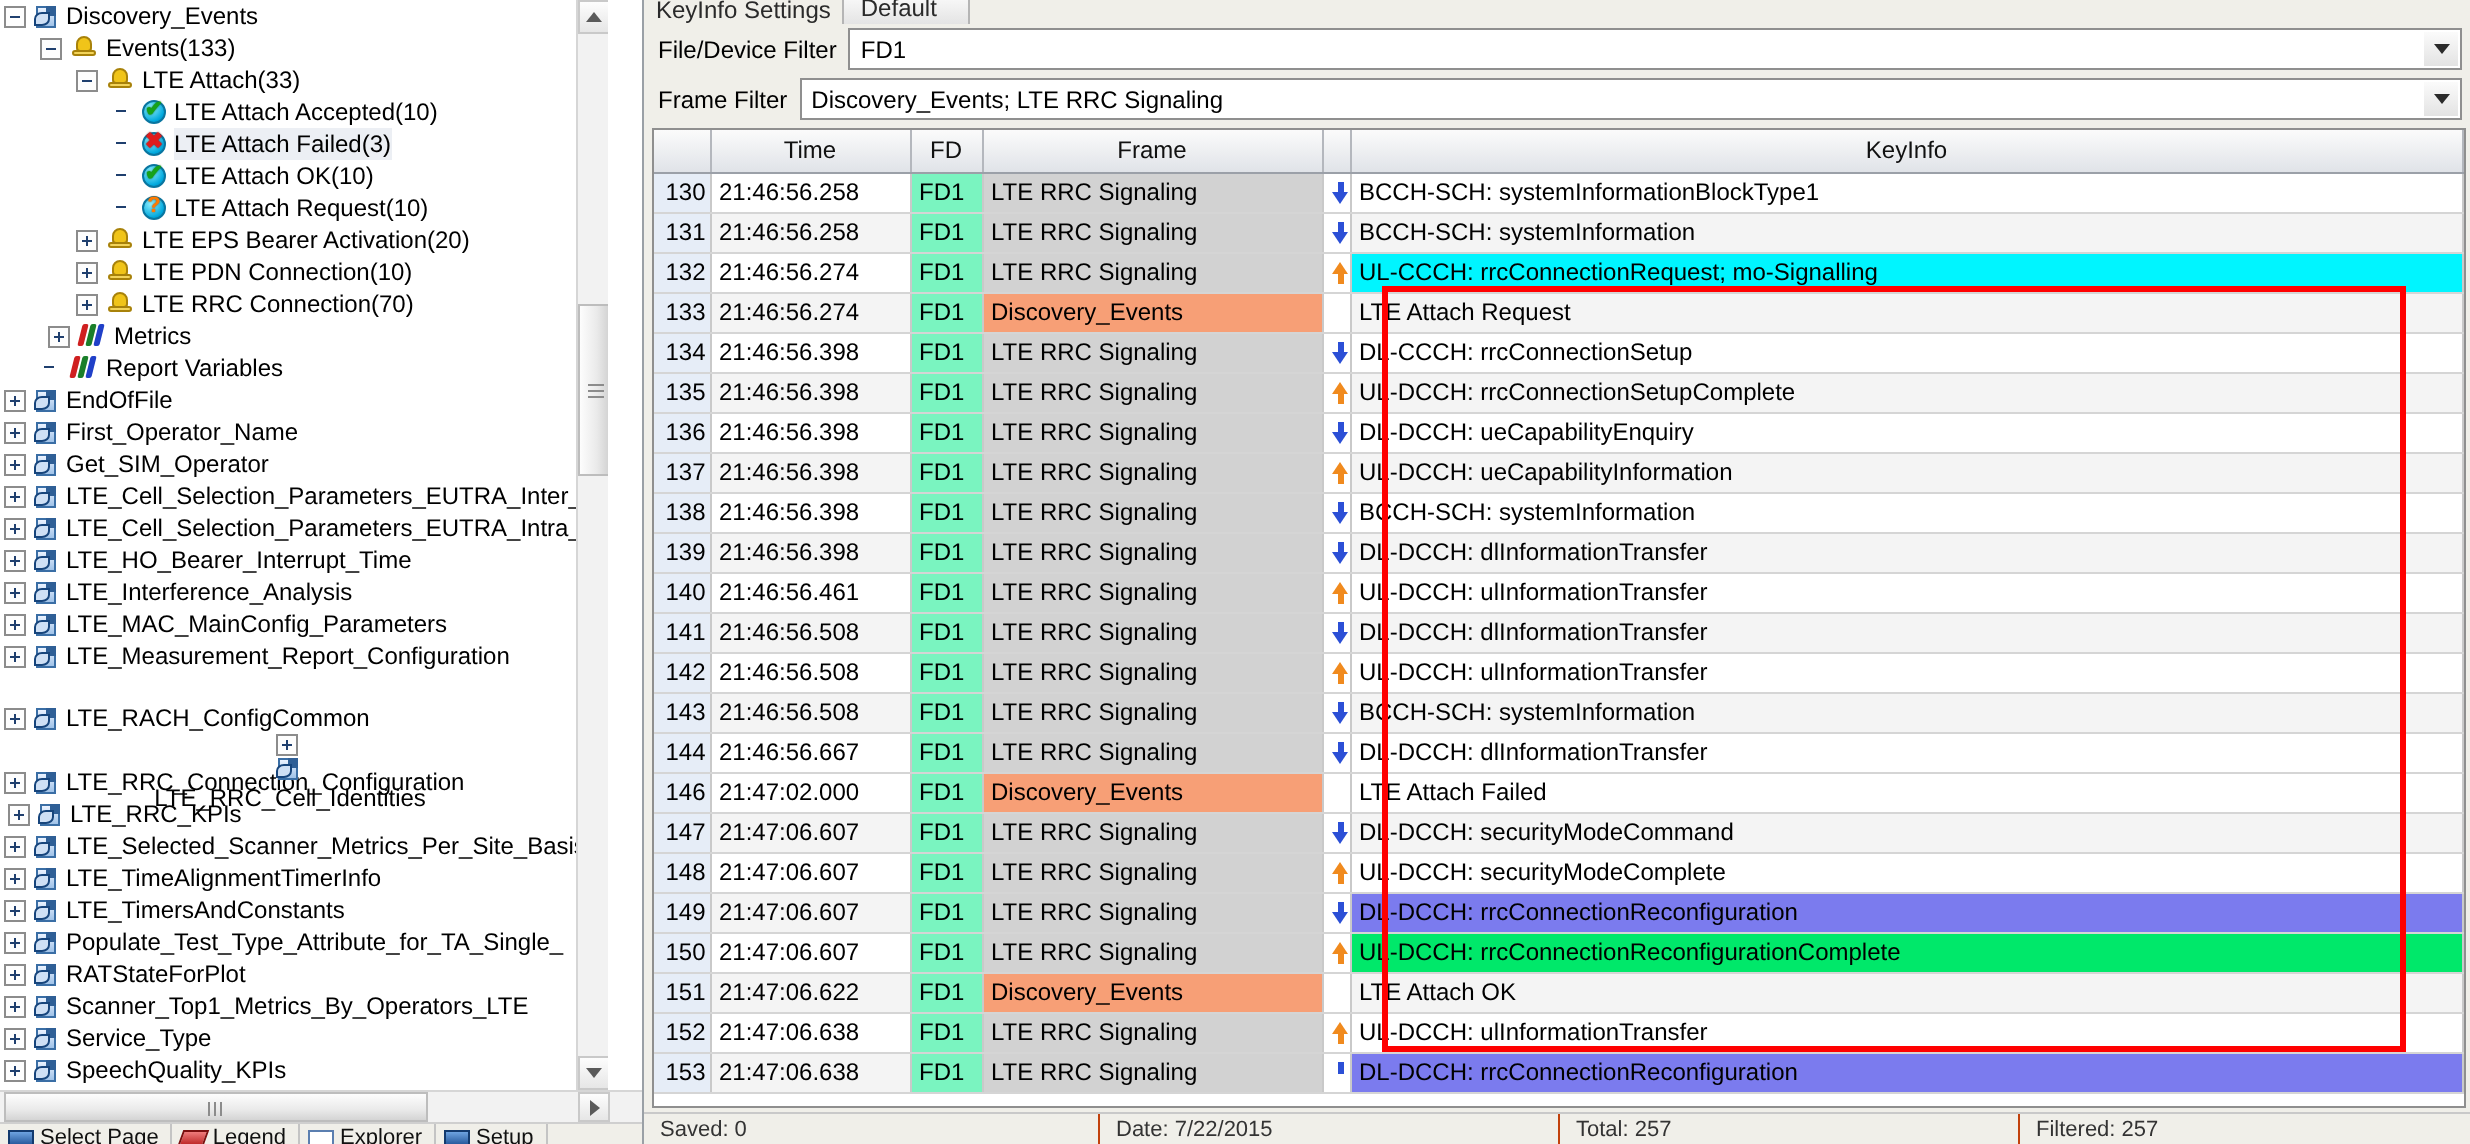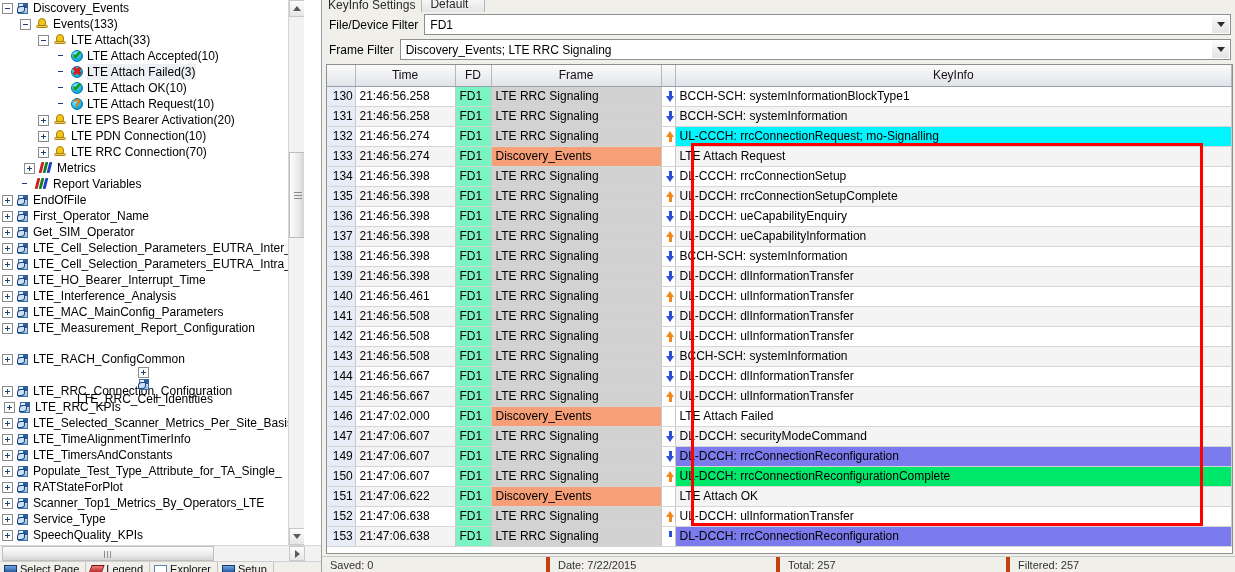--- a/index.html
+++ b/index.html
@@ -233,21 +233,21 @@
   }
 
   
   #status-bar {
     position: absolute; left: 0; right: 0; bottom: 0; height: 16px;
     background: #f0efe9; border-top: 1px solid #c9c9c9;
     display: flex; align-items: center; overflow: hidden;
   }
   #status-bar .sec {
     font-size: 11px; color: #333; padding-left: 8px;
-    border-right: 4px solid #c2410c; height: 16px; line-height: 16px;
+    border-right: 1px solid #c2410c; height: 16px; line-height: 16px;
     white-space: nowrap; overflow: hidden;
   }
 </style>
 </head>
 <body>
 
 <div id="app">
 
   <div id="tree-pane">
     <div id="tree-scroll-area">
@@ -746,43 +746,43 @@
               <td class="keyinfo">BCCH-SCH: systemInformation</td>
             </tr>
             <tr class="table-row">
               <td class="rownum">144</td>
               <td class="time">21:46:56.667</td>
               <td class="fd">FD1</td>
               <td class="frame-sig">LTE RRC Signaling</td>
               <td class="dir"><span class="arr down"><span class="stem"></span><span class="head"></span></span></td>
               <td class="keyinfo">DL-DCCH: dlInformationTransfer</td>
             </tr>
-            <tr class="table-row alt">
-              <td class="rownum">145</td>
-              <td class="time">21:46:56.667</td>
-              <td class="fd">FD1</td>
-              <td class="frame-sig">LTE RRC Signaling</td>
-              <td class="dir"><span class="arr up"><span class="stem"></span><span class="head"></span></span></td>
-              <td class="keyinfo">UL-DCCH: ulInformationTransfer</td>
-            </tr>
             <tr class="table-row">
               <td class="rownum">146</td>
               <td class="time">21:47:02.000</td>
               <td class="fd">FD1</td>
               <td class="frame-ev">Discovery_Events</td>
               <td class="dir"></td>
               <td class="keyinfo">LTE Attach Failed</td>
             </tr>
             <tr class="table-row alt">
               <td class="rownum">147</td>
               <td class="time">21:47:06.607</td>
               <td class="fd">FD1</td>
               <td class="frame-sig">LTE RRC Signaling</td>
               <td class="dir"><span class="arr down"><span class="stem"></span><span class="head"></span></span></td>
               <td class="keyinfo">DL-DCCH: securityModeCommand</td>
+            </tr>
+            <tr class="table-row">
+              <td class="rownum">148</td>
+              <td class="time">21:47:06.607</td>
+              <td class="fd">FD1</td>
+              <td class="frame-sig">LTE RRC Signaling</td>
+              <td class="dir"><span class="arr up"><span class="stem"></span><span class="head"></span></span></td>
+              <td class="keyinfo">UL-DCCH: securityModeComplete</td>
             </tr>
             <tr class="table-row alt">
               <td class="rownum">149</td>
               <td class="time">21:47:06.607</td>
               <td class="fd">FD1</td>
               <td class="frame-sig">LTE RRC Signaling</td>
               <td class="dir"><span class="arr down"><span class="stem"></span><span class="head"></span></span></td>
               <td class="keyinfo hl-blue">DL-DCCH: rrcConnectionReconfiguration</td>
             </tr>
             <tr class="table-row">

